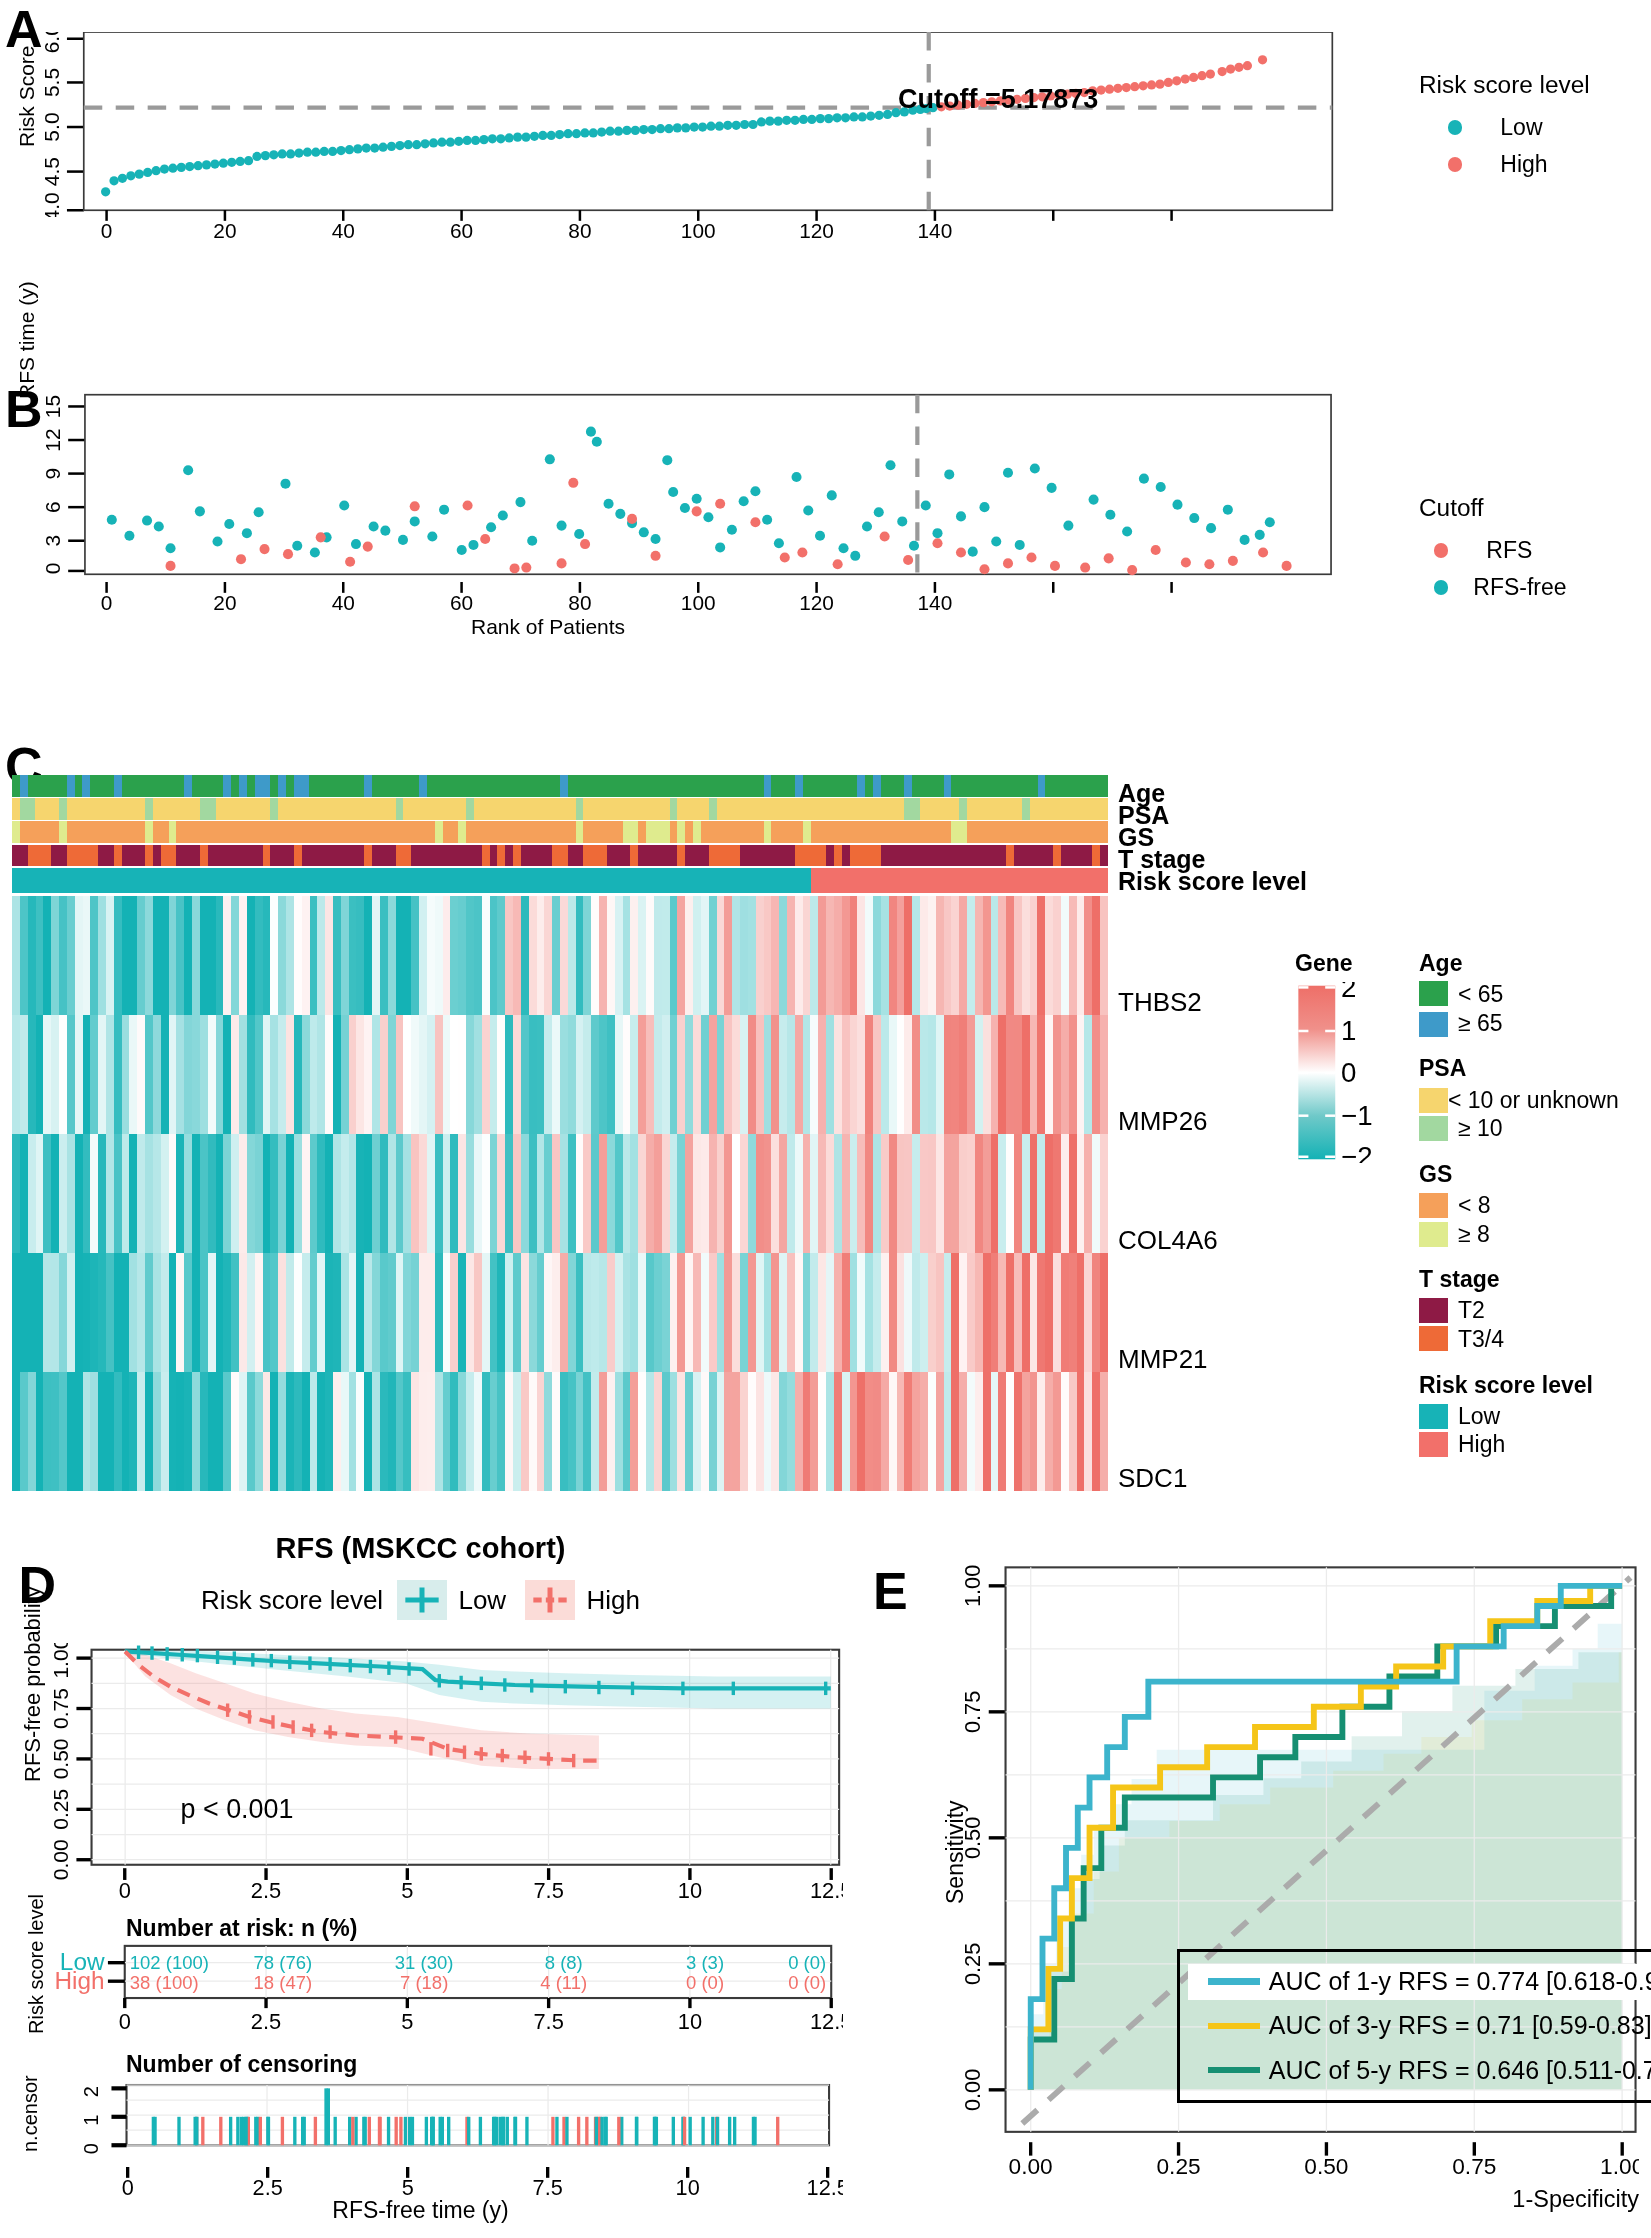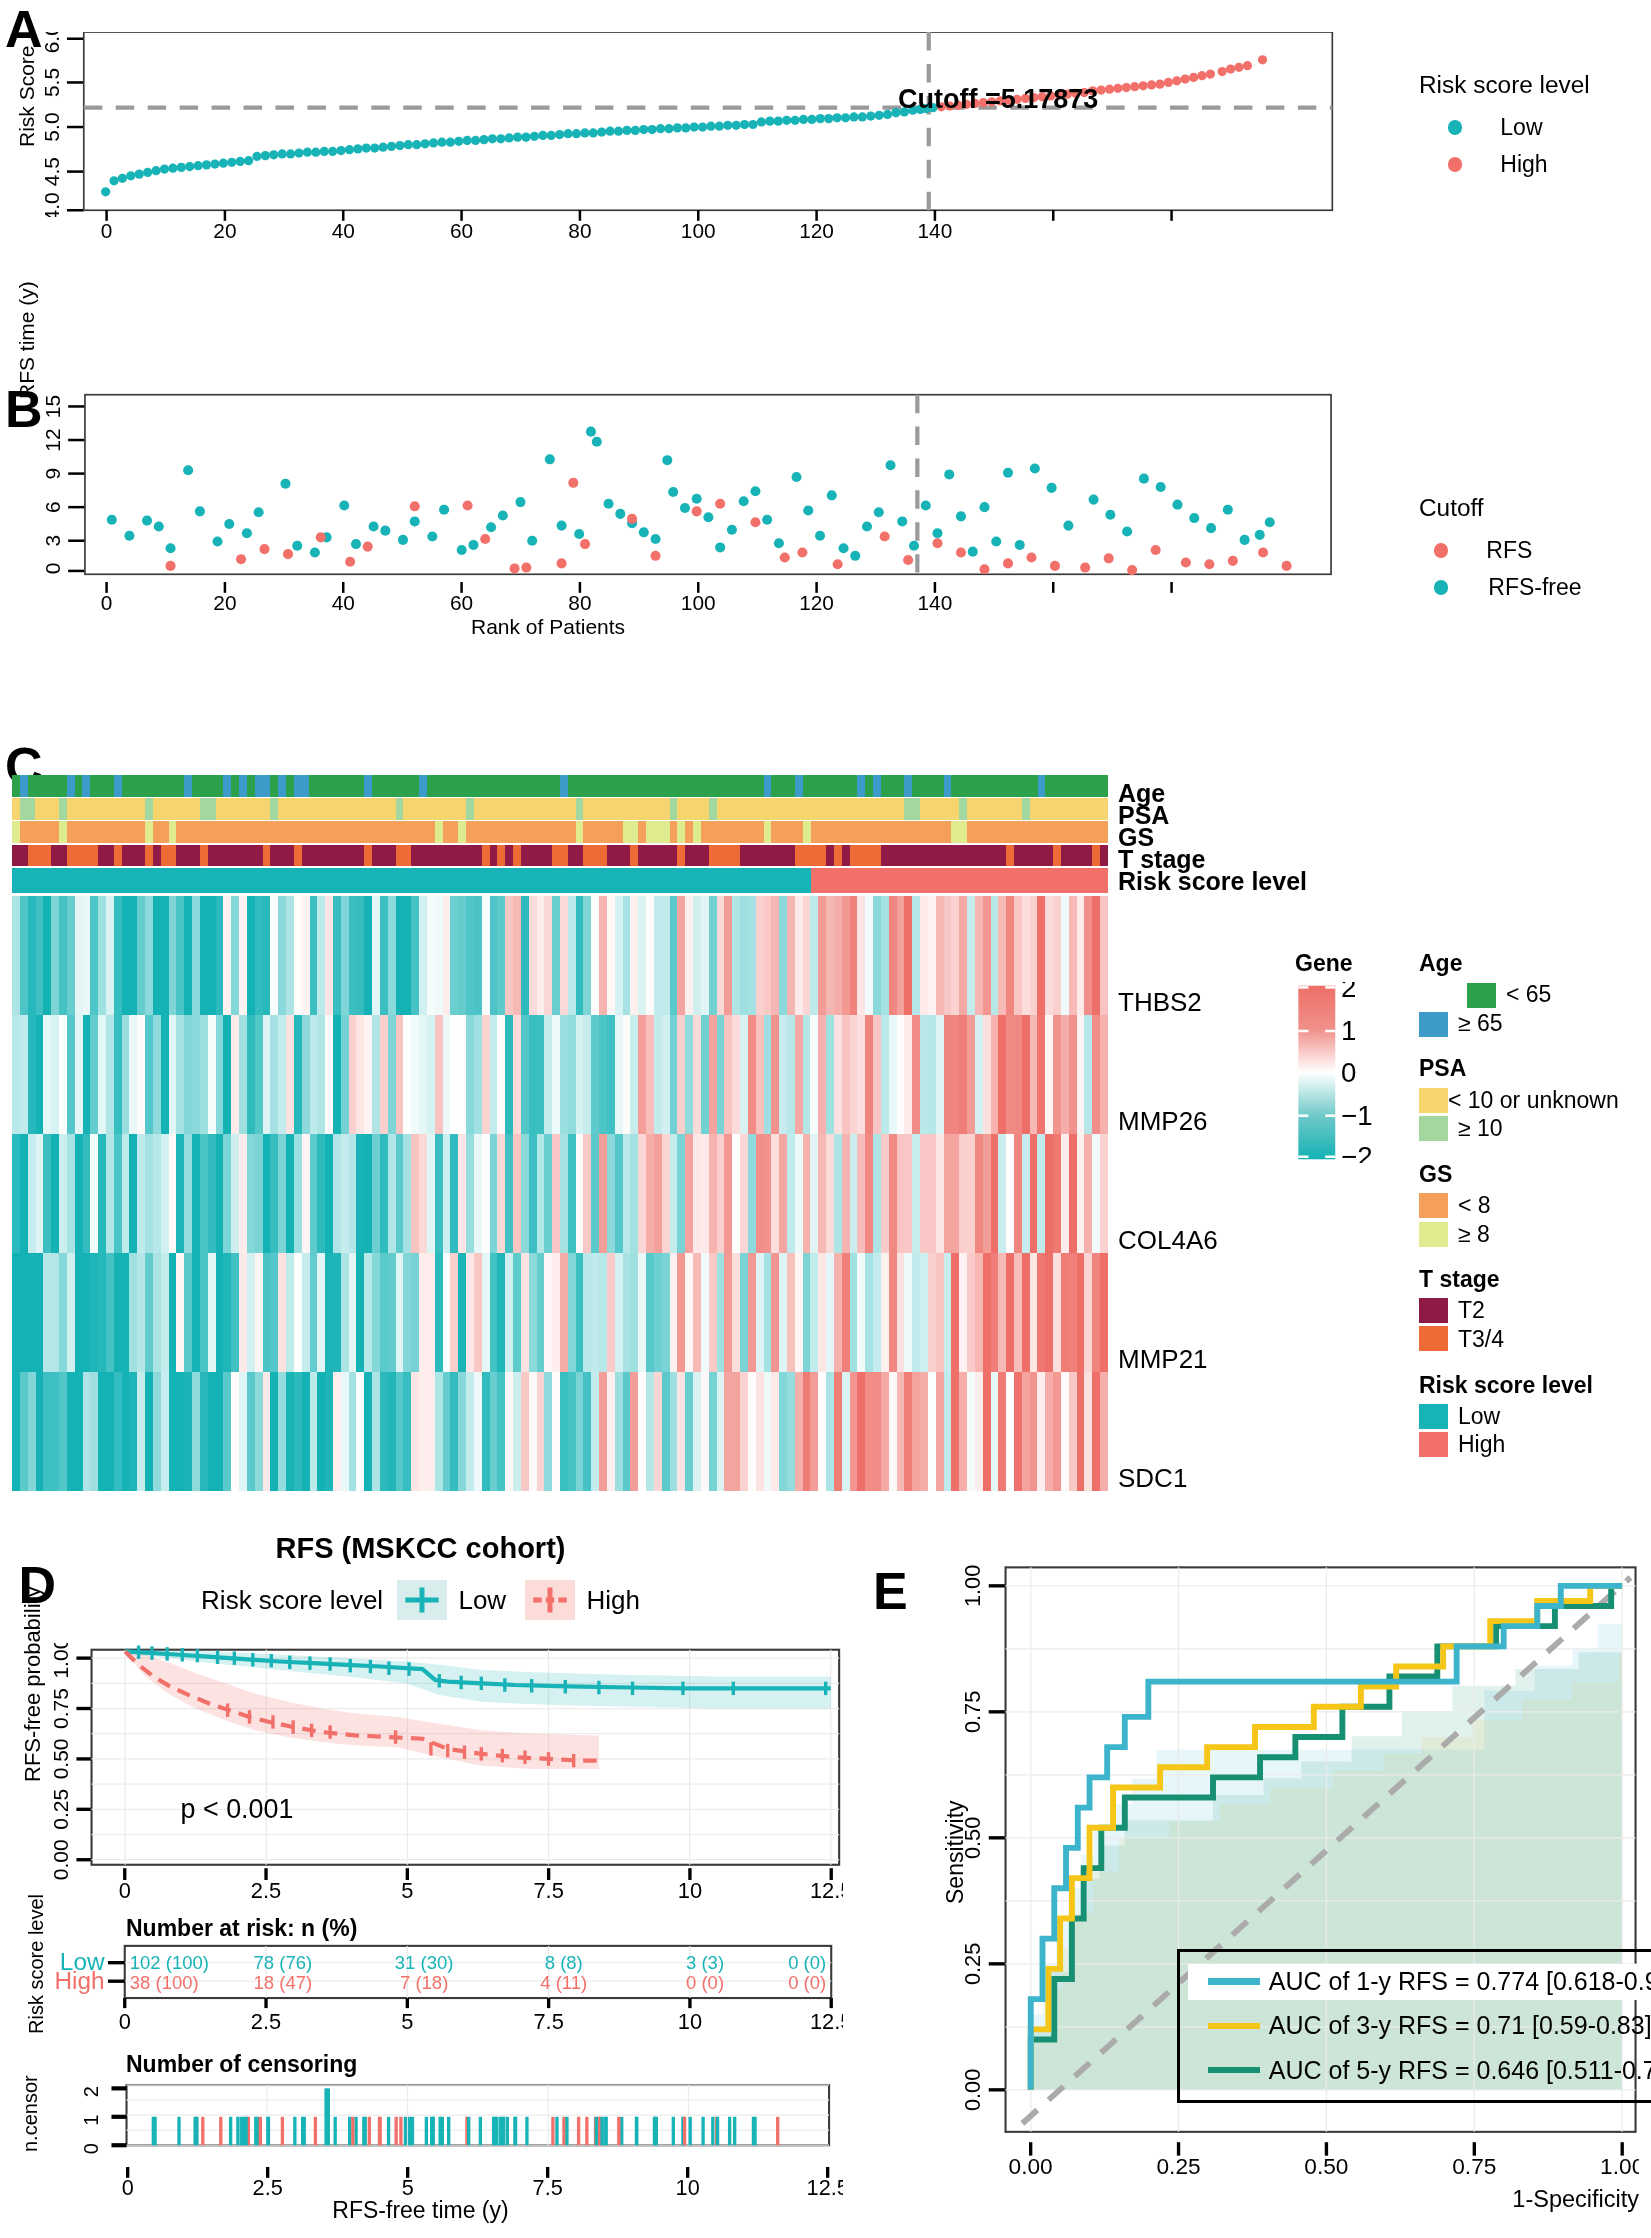--- a/index.html
+++ b/index.html
@@ -417,21 +417,21 @@
 <div class="abs axis-title" style="left:471px;top:615px;">Rank of Patients</div>
 
 <div class="abs" style="left:1419px;top:494px;">
   <div class="legend-title">Cutoff</div>
   <div style="margin-top:15px;display:flex;align-items:center;">
     <span class="dot" style="background:#F2706A;margin-left:15px;"></span>
     <span class="legend-item" style="margin-left:38px;">RFS</span>
   </div>
   <div style="margin-top:10px;display:flex;align-items:center;">
     <span class="dot" style="background:#17B3B7;margin-left:15px;"></span>
-    <span class="legend-item" style="margin-left:40px;">RFS-free</span>
+    <span class="legend-item" style="margin-left:25px;">RFS-free</span>
   </div>
 </div>
 
 <div class="abs panel-letter" style="left:5px;top:740px;">C</div>
 
 <div class="abs" style="left:11.8px;top:775px;">
   <svg id="c-anno" width="1096" height="118" viewBox="0 0 1304 140">
       <rect x="0" y="0" width="9.914285714285715" height="26" fill="#2BA14C" shape-rendering="crispEdges"></rect>
       <rect x="9.314285714285715" y="0" width="9.914285714285715" height="26" fill="#3E9AC9" shape-rendering="crispEdges"></rect>
       <rect x="18.62857142857143" y="0" width="9.914285714285715" height="26" fill="#2BA14C" shape-rendering="crispEdges"></rect>
@@ -1750,21 +1750,21 @@
       <text x="55" y="170">−1</text>
       <text x="55" y="219">−2</text>
     </g>
   </svg>
 </div>
 
 <div class="abs" style="left:1419px;top:950px;">
 
   <div style="margin-bottom:18.5px;">
     <div class="legend-title-b">Age</div>
-    <div style="display:flex;align-items:flex-end;margin-top:4.2px;margin-left:48px;">
+    <div style="display:flex;align-items:flex-start;margin-top:4.2px;">
       <span class="sq" style="background:#2BA14C;"></span>
       <span class="legend-item" style="margin-left:10px;">&lt; 65</span>
     </div>
     <div style="display:flex;align-items:flex-end;margin-top:1.7px;">
       <span class="sq" style="background:#3E9AC9;"></span>
       <span class="legend-item" style="margin-left:10px;">≥ 65</span>
     </div>
   </div>
 
   <div style="margin-bottom:18.5px;">

